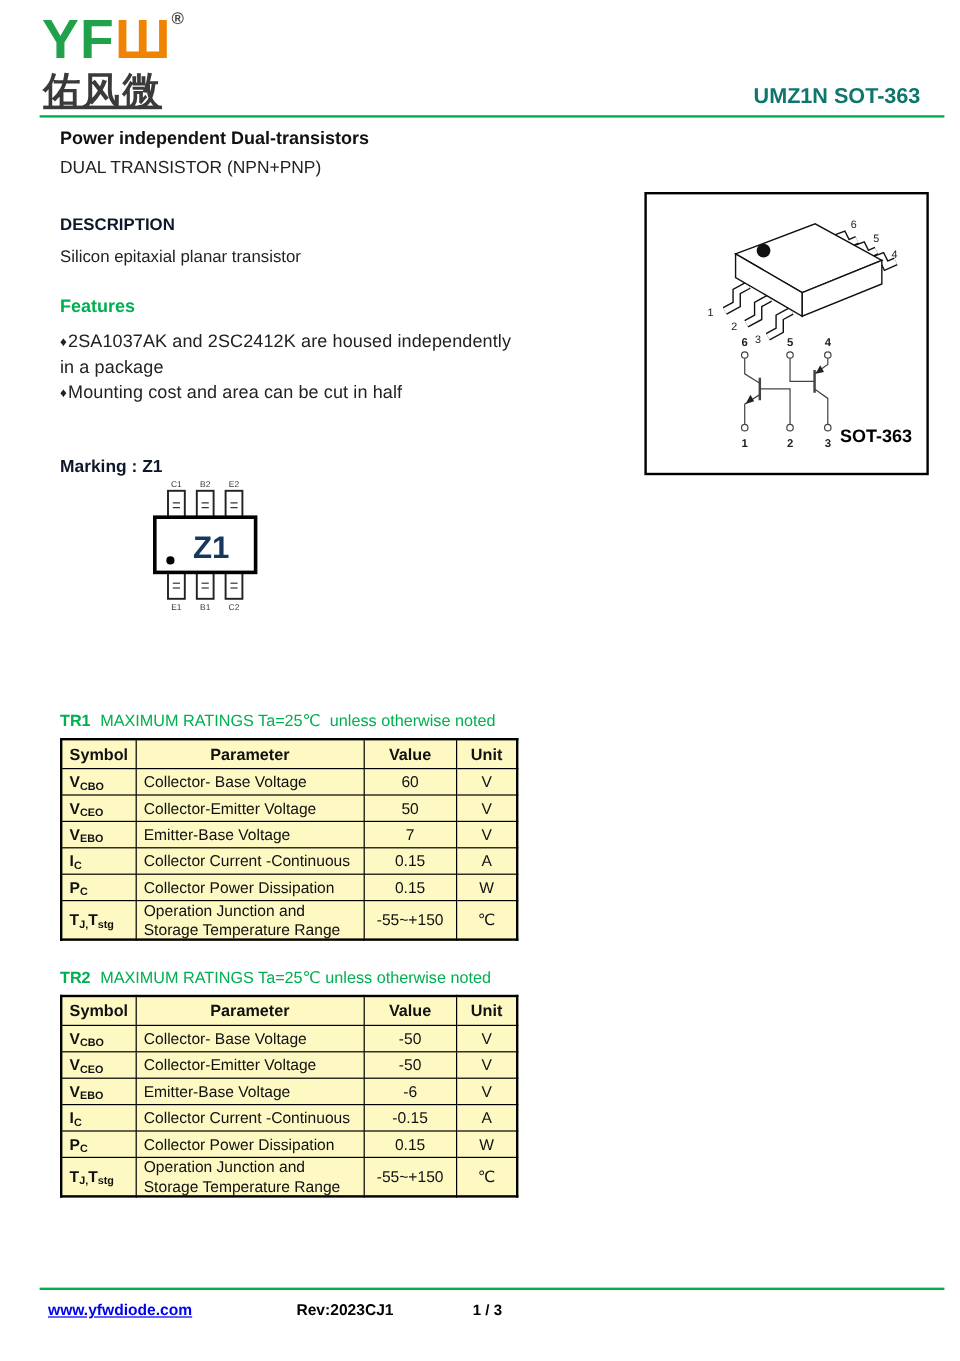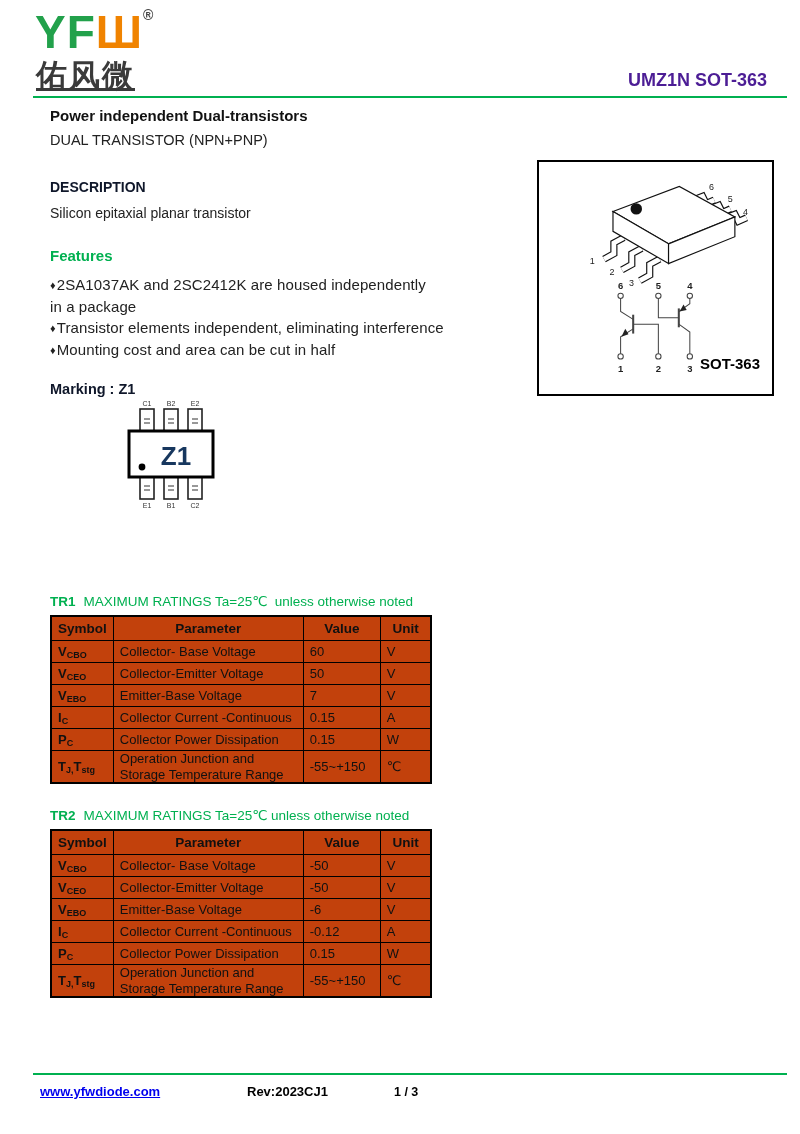--- a/index.html
+++ b/index.html
@@ -8,48 +8,48 @@
     font-family:"Liberation Sans","DejaVu Sans",sans-serif;color:#1a1a1a;
   }
   .abs{position:absolute;}
 
   
   .logo-mark{position:absolute;left:35px;top:8px;line-height:1;}
   .logo-yf{font-size:46px;font-weight:bold;color:#22a14b;letter-spacing:1px;}
   .logo-u{font-size:46px;font-weight:bold;color:#f08300;}
   .logo-reg{font-size:14px;font-weight:bold;color:#444;vertical-align:28px;margin-left:1px;}
   .logo-cn{position:absolute;left:36px;top:55px;font-size:31px;font-weight:700;color:#3a3a3a;letter-spacing:2px;text-decoration:underline;}
-  .part-title{position:absolute;right:33px;top:70px;font-size:18px;font-weight:bold;color:#4c1d95;}
+  .part-title{position:absolute;right:33px;top:70px;font-size:18px;font-weight:bold;color:#0f766e;}
   .rule-green{position:absolute;left:33px;width:754px;height:2px;background:#00b050;}
 
   .h-bold{font-weight:bold;font-size:15px;color:#111;}
   .txt{font-size:14.5px;color:#222;}
   .section-h{font-weight:bold;font-size:14px;color:#0f172a;}
   .features-h{font-weight:bold;font-size:15px;color:#00b050;}
   .features-list{position:absolute;left:50px;top:274px;width:472px;}
   .feature-line{font-size:15px;color:#222;line-height:21px;white-space:pre-line;letter-spacing:0.1px;}
   .feature-bullet{font-size:11px;vertical-align:1px;margin-right:1px;color:#222;}
 
   
   .pkg-box{position:absolute;left:537px;top:160px;width:233px;height:232px;border:2px solid #000;background:#fff;}
   .pkg-label{position:absolute;right:12px;bottom:22px;font-size:15px;font-weight:bold;color:#000;}
   svg text{font-family:"Liberation Sans","DejaVu Sans",sans-serif;}
 
   
   .ratings-title{font-size:13.5px;color:#00b050;white-space:pre;}
   .ratings-title .tag{font-weight:bold;margin-right:8px;}
-  table.ratings{border-collapse:collapse;background:#c2410c;margin-top:6px;}
+  table.ratings{border-collapse:collapse;background:#fef9c3;margin-top:6px;}
   table.ratings th,table.ratings td{border:1px solid #000;padding:0 6px;}
   table.ratings{border:2px solid #000;}
   table.ratings th{font-size:13.5px;font-weight:bold;height:23px;text-align:center;color:#111;}
   table.ratings td{font-size:13px;height:21px;color:#111;}
   td.c-symbol{font-weight:bold;padding-left:8px;}
   td.c-symbol sub{font-size:9px;font-weight:bold;vertical-align:-2px;letter-spacing:0;}
   td.c-param{padding-left:8px;white-space:pre-line;line-height:15.5px;}
-  td.c-value,td.c-unit{text-align:left;}
+  td.c-value,td.c-unit{text-align:center;}
 
   
   .footer-link{position:absolute;left:40px;top:1084px;font-size:13px;font-weight:bold;color:#0000ee;text-decoration:underline;}
   .footer-rev{position:absolute;left:247px;top:1084px;font-size:13px;font-weight:bold;color:#000;}
   .footer-page{position:absolute;left:394px;top:1085px;font-size:12.5px;font-weight:bold;color:#000;}
   .footer-company{position:absolute;left:488px;top:1084px;font-size:13px;font-weight:bold;color:#000;}
 </style>
 </head>
 <body>
 
@@ -65,21 +65,20 @@
   <div class="abs h-bold" style="left:50px;top:107px;">Power independent Dual-transistors</div>
   <div class="abs txt" style="left:50px;top:132px;">DUAL TRANSISTOR (NPN+PNP)</div>
 
   <div class="abs section-h" style="left:50px;top:179px;">DESCRIPTION</div>
   <div class="abs txt" style="left:50px;top:205px;font-size:14px;">Silicon epitaxial planar transistor</div>
 
   <div class="abs features-h" style="left:50px;top:247px;">Features</div>
   <div class="features-list">
       <div class="feature-line"><span class="feature-bullet">♦</span><span>2SA1037AK and 2SC2412K are housed independently
 in a package</span></div>
-      <div class="feature-line"><span class="feature-bullet">♦</span><span>Transistor elements independent, eliminating interference</span></div>
       <div class="feature-line"><span class="feature-bullet">♦</span><span>Mounting cost and area can be cut in half</span></div>
     </div>
 
   <div class="abs section-h" style="left:50px;top:381px;font-size:14.5px;">Marking : Z1</div>
 
   <svg class="abs" style="left:120px;top:398px;" width="102" height="112" viewBox="0 0 102 112">
     <g fill="none" stroke="#222" stroke-width="1.6">
       <rect x="20" y="11" width="14" height="23"></rect>
       <rect x="44" y="11" width="14" height="23"></rect>
       <rect x="68" y="11" width="14" height="23"></rect>
@@ -281,21 +280,21 @@
           </tr>
           <tr>
             <td class="c-symbol"><span>V</span><sub>EBO</sub></td>
             <td class="c-param">Emitter-Base Voltage</td>
             <td class="c-value">-6</td>
             <td class="c-unit">V</td>
           </tr>
           <tr>
             <td class="c-symbol"><span>I</span><sub>C</sub></td>
             <td class="c-param">Collector Current -Continuous</td>
-            <td class="c-value">-0.12</td>
+            <td class="c-value">-0.15</td>
             <td class="c-unit">A</td>
           </tr>
           <tr>
             <td class="c-symbol"><span>P</span><sub>C</sub></td>
             <td class="c-param">Collector Power Dissipation</td>
             <td class="c-value">0.15</td>
             <td class="c-unit">W</td>
           </tr>
           <tr>
             <td class="c-symbol"><span>T</span><sub>J,</sub><span>T</span><sub>stg</sub></td>

